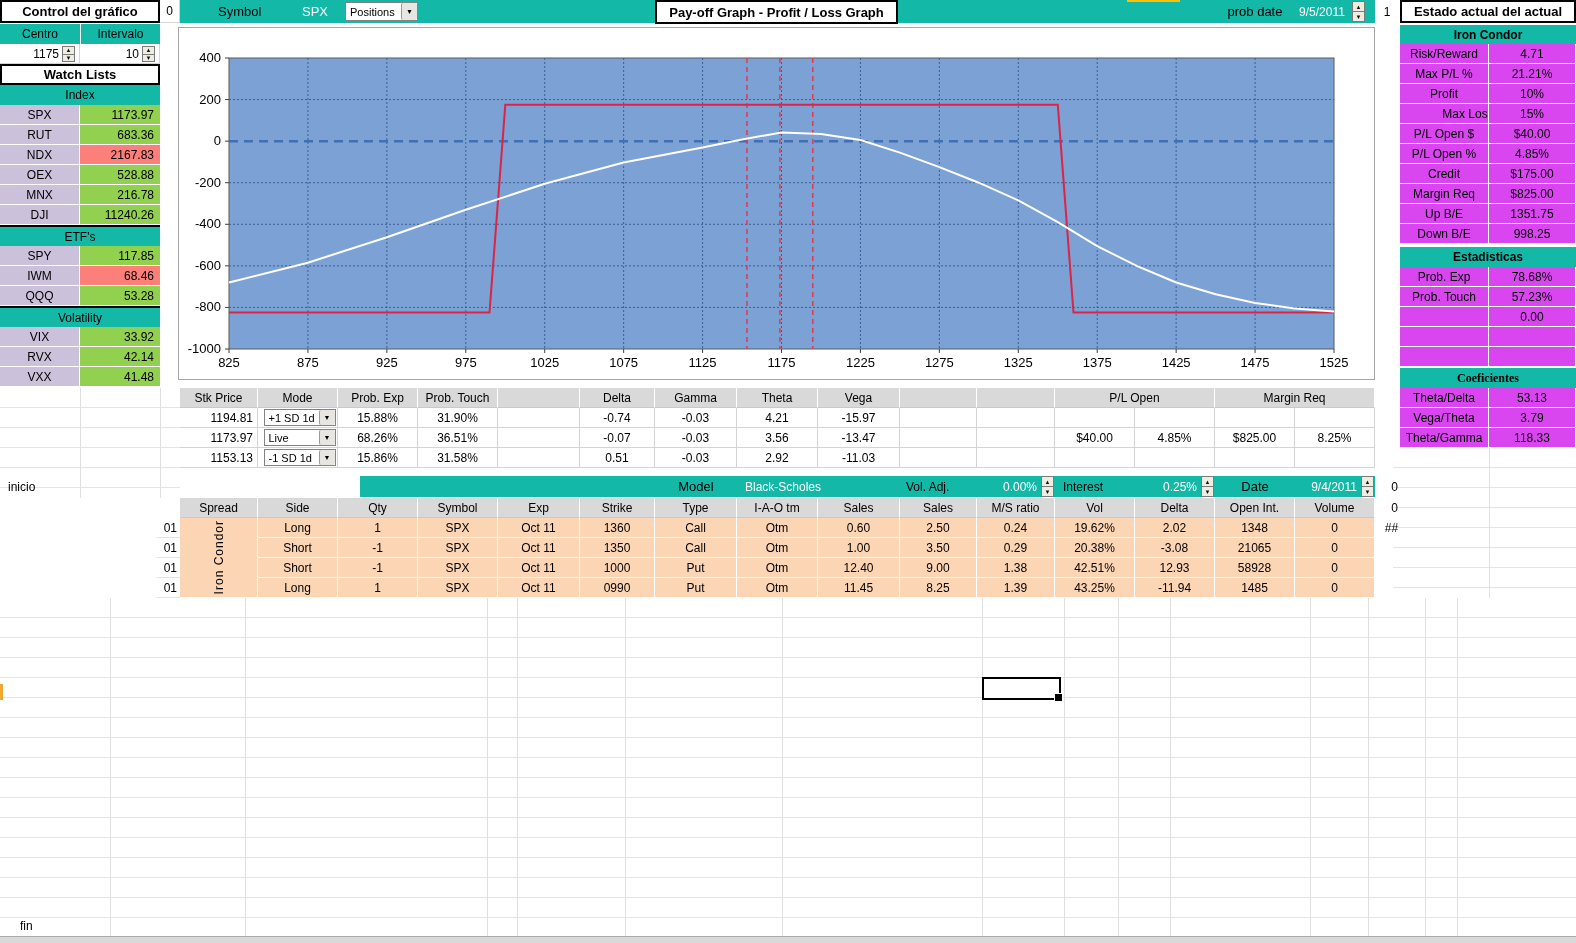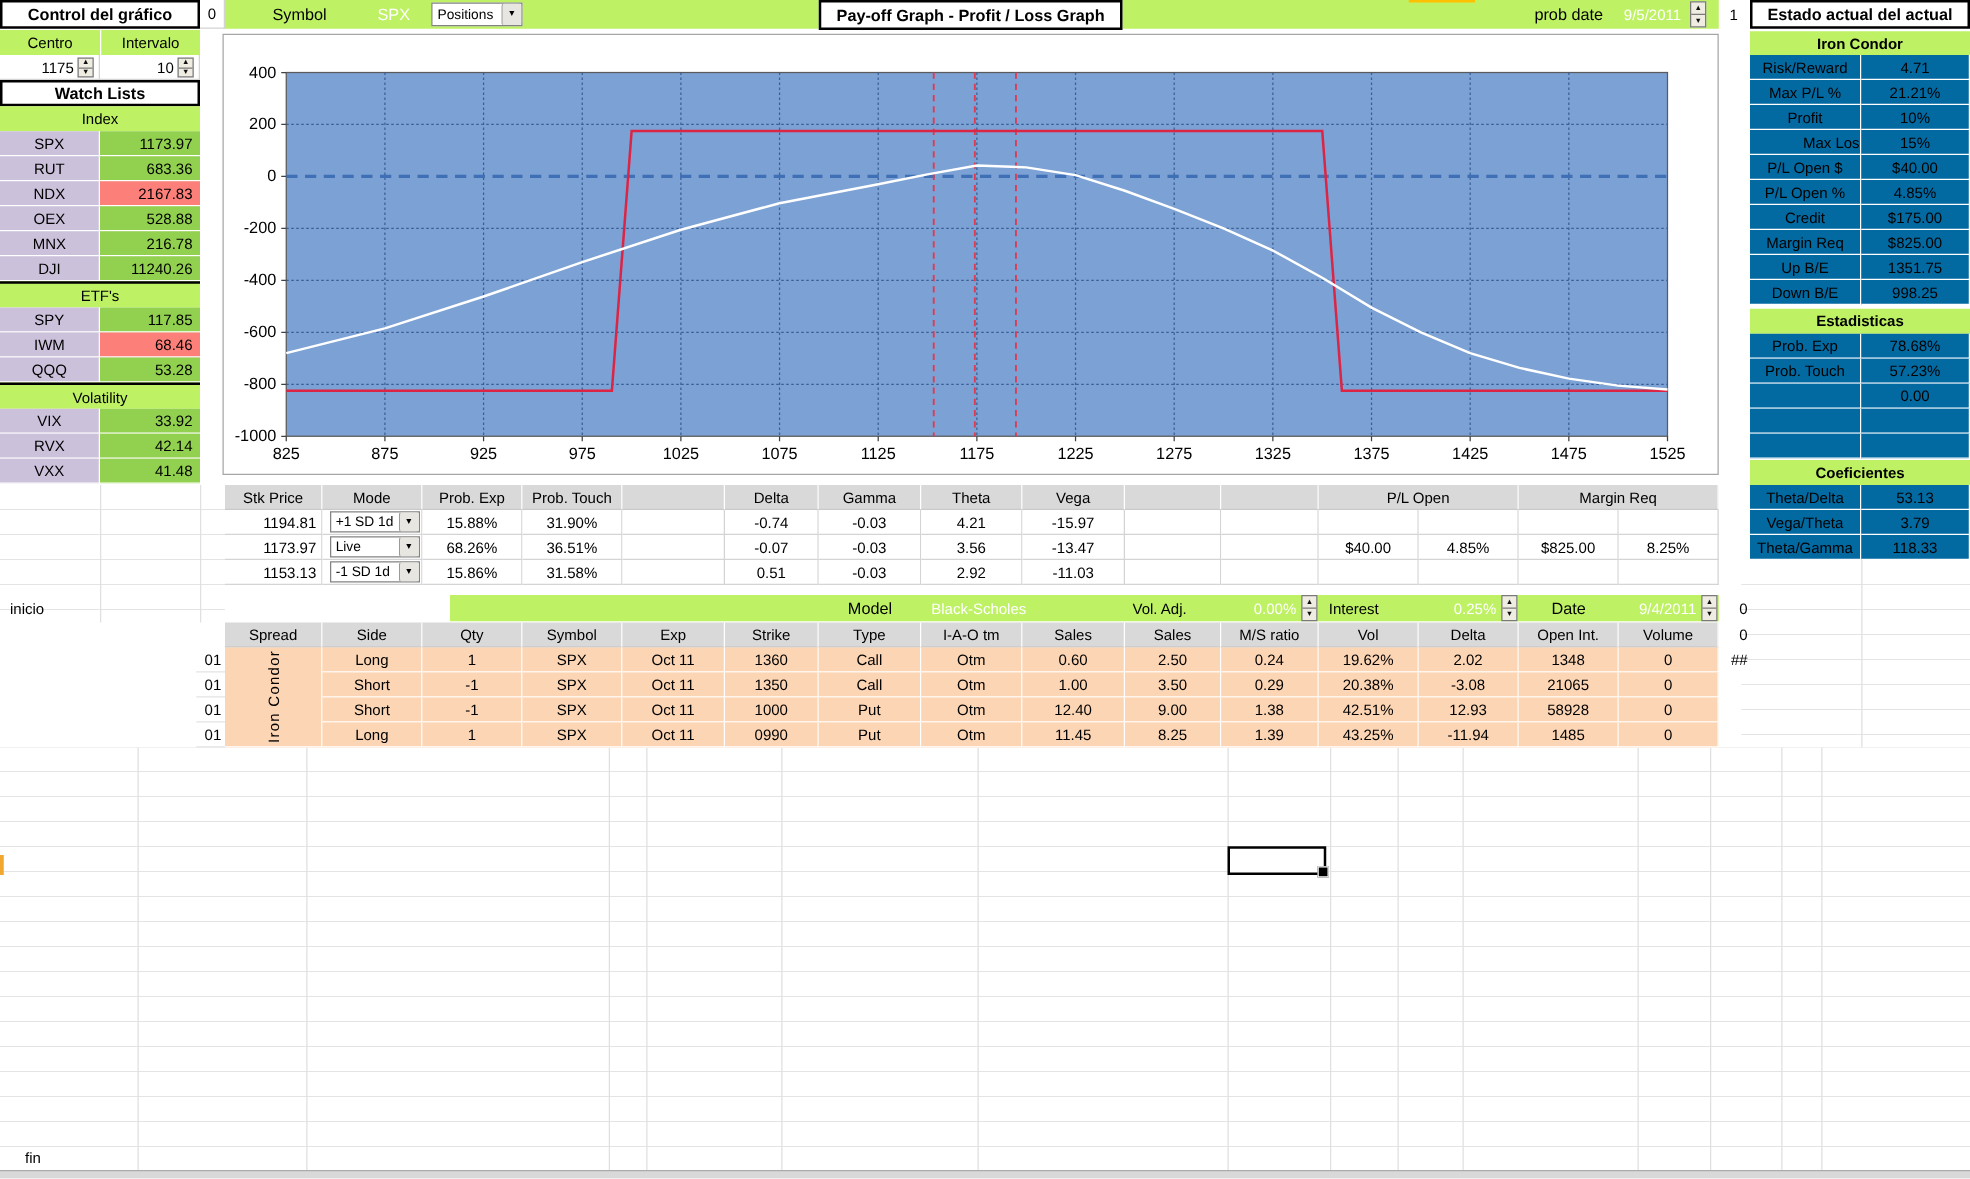--- a/index.html
+++ b/index.html
@@ -4,24 +4,24 @@
 <style>
   html,body{margin:0;padding:0;background:#fff;}
   #app{position:relative;width:1576px;height:943px;background:#fff;overflow:hidden;
        font-family:"Liberation Sans",sans-serif;font-size:12px;color:#000;}
   .cell{position:absolute;box-sizing:border-box;display:flex;align-items:center;
         overflow:hidden;white-space:nowrap;}
   .c{justify-content:center;text-align:center;}
   .r{justify-content:flex-end;text-align:right;}
   .l{justify-content:flex-start;}
   .b{font-weight:bold;}
-  .blue{background:#bef264;}
+  .blue{background:#14b8a6;}
   .grey{background:#D9D9D9;border-right:1px solid #FFF;border-bottom:1px solid #C9C9C9;}
   .lav{background:#CCC1DB;border-bottom:1px solid #FFF;border-right:1px solid #FFF;}
-  .plav{background:#0369a1;border-bottom:1px solid #FFF;border-right:1px solid #FFF;}
+  .plav{background:#d946ef;border-bottom:1px solid #FFF;border-right:1px solid #FFF;}
   .green{background:#92D050;border-bottom:1px solid #FFF;}
   .redv{background:#FC7F7A;border-bottom:1px solid #FFF;}
   .orange{background:#FCD5B4;border-right:1px solid #FFF;border-bottom:1px solid #FFF;}
   .whitecell{background:#FFF;border-right:1px solid #D4D4D4;border-bottom:1px solid #D4D4D4;}
   .boxed{background:#FFF;border:2px solid #000;}
   .wt{color:#FFF;}
   .fs13{font-size:13px;}
   .spin{position:absolute;box-sizing:border-box;display:flex;flex-direction:column;
         border:1px solid #7A7A7A;background:#EFECE2;}
   .spin div{flex:1;display:flex;align-items:center;justify-content:center;font-size:6px;
@@ -151,21 +151,21 @@
     <div class="cell c plav" style="left: 1400px; top: 267px; width: 89px; height: 20px;">Prob. Exp</div>
     <div class="cell c plav" style="left: 1489px; top: 267px; width: 87px; height: 20px;">78.68%</div>
     <div class="cell c plav" style="left: 1400px; top: 287px; width: 89px; height: 20px;">Prob. Touch</div>
     <div class="cell c plav" style="left: 1489px; top: 287px; width: 87px; height: 20px;">57.23%</div>
     <div class="cell c plav" style="left: 1400px; top: 307px; width: 89px; height: 20px;"></div>
     <div class="cell c plav" style="left: 1489px; top: 307px; width: 87px; height: 20px;">0.00</div>
     <div class="cell c plav" style="left: 1400px; top: 327px; width: 89px; height: 20px;"></div>
     <div class="cell c plav" style="left: 1489px; top: 327px; width: 87px; height: 20px;"></div>
     <div class="cell c plav" style="left: 1400px; top: 347px; width: 89px; height: 20px;"></div>
     <div class="cell c plav" style="left: 1489px; top: 347px; width: 87px; height: 20px;"></div>
-    <div class="cell c b blue" style="left: 1400px; top: 368px; width: 176px; height: 20px;">Coeficientes</div>
+    <div class="cell c b blue" style="left: 1400px; top: 368px; width: 176px; height: 20px; font-family: Liberation Serif, serif;">Coeficientes</div>
     <div class="cell c plav" style="left: 1400px; top: 388px; width: 89px; height: 20px;">Theta/Delta</div>
     <div class="cell c plav" style="left: 1489px; top: 388px; width: 87px; height: 20px;">53.13</div>
     <div class="cell c plav" style="left: 1400px; top: 408px; width: 89px; height: 20px;">Vega/Theta</div>
     <div class="cell c plav" style="left: 1489px; top: 408px; width: 87px; height: 20px;">3.79</div>
     <div class="cell c plav" style="left: 1400px; top: 428px; width: 89px; height: 20px;">Theta/Gamma</div>
     <div class="cell c plav" style="left: 1489px; top: 428px; width: 87px; height: 20px;">118.33</div>
     <div class="cell " style="left: 178px; top: 27px; width: 1197px; height: 353px; background: rgb(255, 255, 255); border: 1px solid rgb(166, 166, 166);">
       <svg width="1195" height="351">
         <rect x="50" y="30" width="1105" height="291" fill="#7CA1D4" stroke="#5A5A5A" stroke-width="1"></rect>
         <line x1="128.92857142857144" y1="30" x2="128.92857142857144" y2="321" stroke="#3A5F96" stroke-width="1" stroke-dasharray="2,2"></line>

